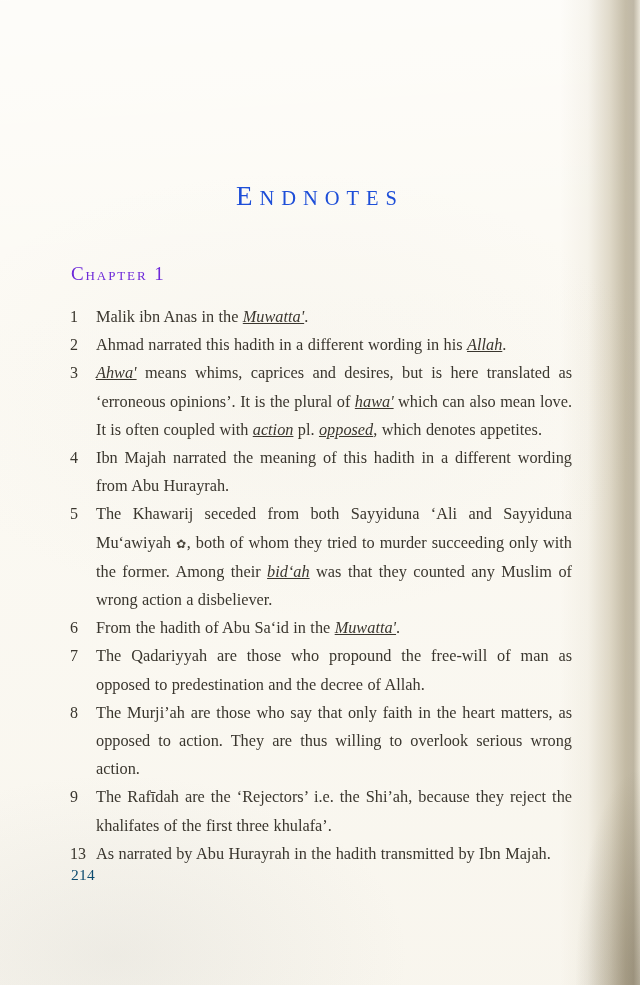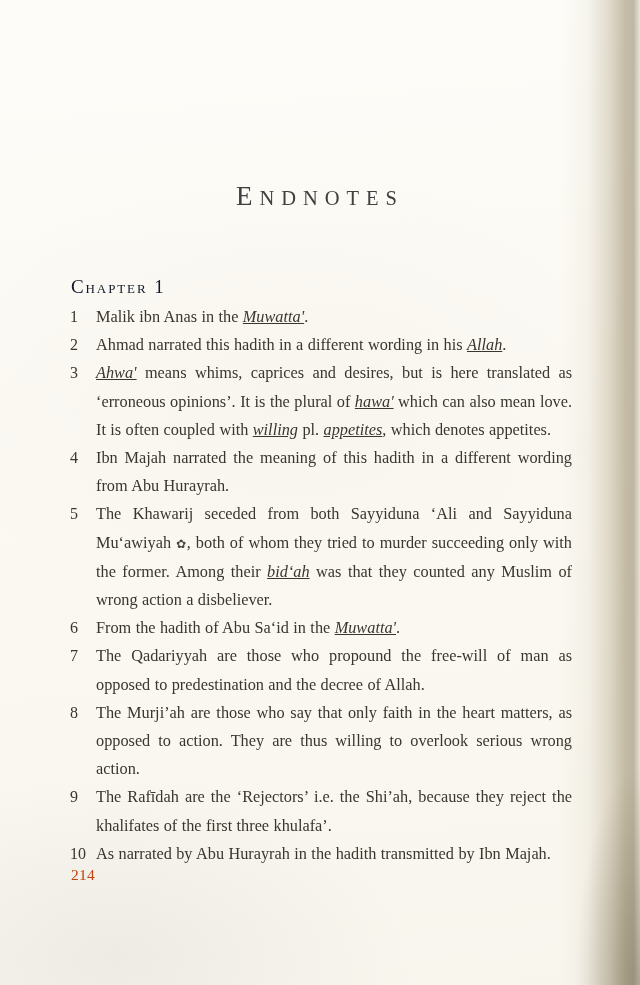--- a/index.html
+++ b/index.html
@@ -30,28 +30,28 @@
   }
   .page-edge-corner{
     position:absolute;right:0;bottom:0;width:90px;height:320px;pointer-events:none;
     background:radial-gradient(ellipse 90px 300px at 100% 100%, rgba(92,80,56,0.38), rgba(0,0,0,0) 72%);
   }
   .page-title{
     position:absolute;top:181px;left:70px;width:500px;margin:0;
     text-align:center;font-weight:normal;
     text-transform:uppercase;
     font-size:20.5px;letter-spacing:0.34em;
-    color:#404040;
+    color:#1d4ed8;
   }
   .page-title::first-letter{font-size:27px;}
   .chapter-heading{
-    position:absolute;top:276px;left:71px;margin:0;
+    position:absolute;top:263px;left:71px;margin:0;
     font-weight:normal;font-variant:small-caps;
     font-size:19px;letter-spacing:0.10em;
-    color:#0f172a;
+    color:#6d28d9;
   }
   .endnotes-list{
     position:absolute;top:303px;left:70px;width:502px;
   }
   .note-row{display:flex;align-items:flex-start;}
   .note-num{
     flex:0 0 26px;font-size:16px;line-height:28.2px;
     color:#3a362e;
   }
   .note-text{
@@ -59,21 +59,21 @@
     text-align:justify;color:#3a362e;
     word-spacing:0.02em;
   }
   .note-text i{font-style:italic;text-decoration:underline;}
   .ornament{
     font-family:"DejaVu Sans",sans-serif;
     font-size:12px;color:#4a463c;vertical-align:baseline;
   }
   .page-number{
     position:absolute;top:866px;left:71px;margin:0;
-    font-size:15.5px;color:#c2410c;letter-spacing:0.02em;
+    font-size:15.5px;color:#0c4a6e;letter-spacing:0.02em;
   }
 </style>
 </head>
 <body style="background: rgb(252, 250, 244);">
 
 <div class="paper-shading"></div>
 
 <h1 class="page-title">Endnotes</h1>
 
 <h2 class="chapter-heading">Chapter 1</h2>
@@ -82,21 +82,21 @@
     <div class="note-row">
       <span class="note-num">1</span>
       <div class="note-text">Malik ibn Anas in the <i>Muwatta'</i>.</div>
     </div>
     <div class="note-row">
       <span class="note-num">2</span>
       <div class="note-text">Ahmad narrated this hadith in a different wording in his <i>Allah</i>.</div>
     </div>
     <div class="note-row">
       <span class="note-num">3</span>
-      <div class="note-text"><i>Ahwa'</i> means whims, caprices and desires, but is here translated as ‘erroneous opinions’. It is the plural of <i>hawa'</i> which can also mean love. It is often coupled with <i>willing</i> pl. <i>appetites</i>, which denotes appetites.</div>
+      <div class="note-text"><i>Ahwa'</i> means whims, caprices and desires, but is here translated as ‘erroneous opinions’. It is the plural of <i>hawa'</i> which can also mean love. It is often coupled with <i>action</i> pl. <i>opposed</i>, which denotes appetites.</div>
     </div>
     <div class="note-row">
       <span class="note-num">4</span>
       <div class="note-text">Ibn Majah narrated the meaning of this hadith in a different wording from Abu Hurayrah.</div>
     </div>
     <div class="note-row">
       <span class="note-num">5</span>
       <div class="note-text">The Khawarij seceded from both Sayyiduna ‘Ali and Sayyiduna Mu‘awiyah <span class="ornament">✿</span>, both of whom they tried to murder succeeding only with the former. Among their <i>bid‘ah</i> was that they counted any Muslim of wrong action a disbeliever.</div>
     </div>
     <div class="note-row">
@@ -109,21 +109,21 @@
     </div>
     <div class="note-row">
       <span class="note-num">8</span>
       <div class="note-text">The Murji’ah are those who say that only faith in the heart matters, as opposed to action. They are thus willing to overlook serious wrong action.</div>
     </div>
     <div class="note-row">
       <span class="note-num">9</span>
       <div class="note-text">The Rafīdah are the ‘Rejectors’ i.e. the Shi’ah, because they reject the khalifates of the first three khulafa’.</div>
     </div>
     <div class="note-row">
-      <span class="note-num">10</span>
+      <span class="note-num">13</span>
       <div class="note-text">As narrated by Abu Hurayrah in the hadith transmitted by Ibn Majah.</div>
     </div>
   </div>
 
 <p class="page-number">214</p>
 
 <div class="page-edge-shadow"></div>
 <div class="page-edge-corner"></div>
 
 </body></html>

